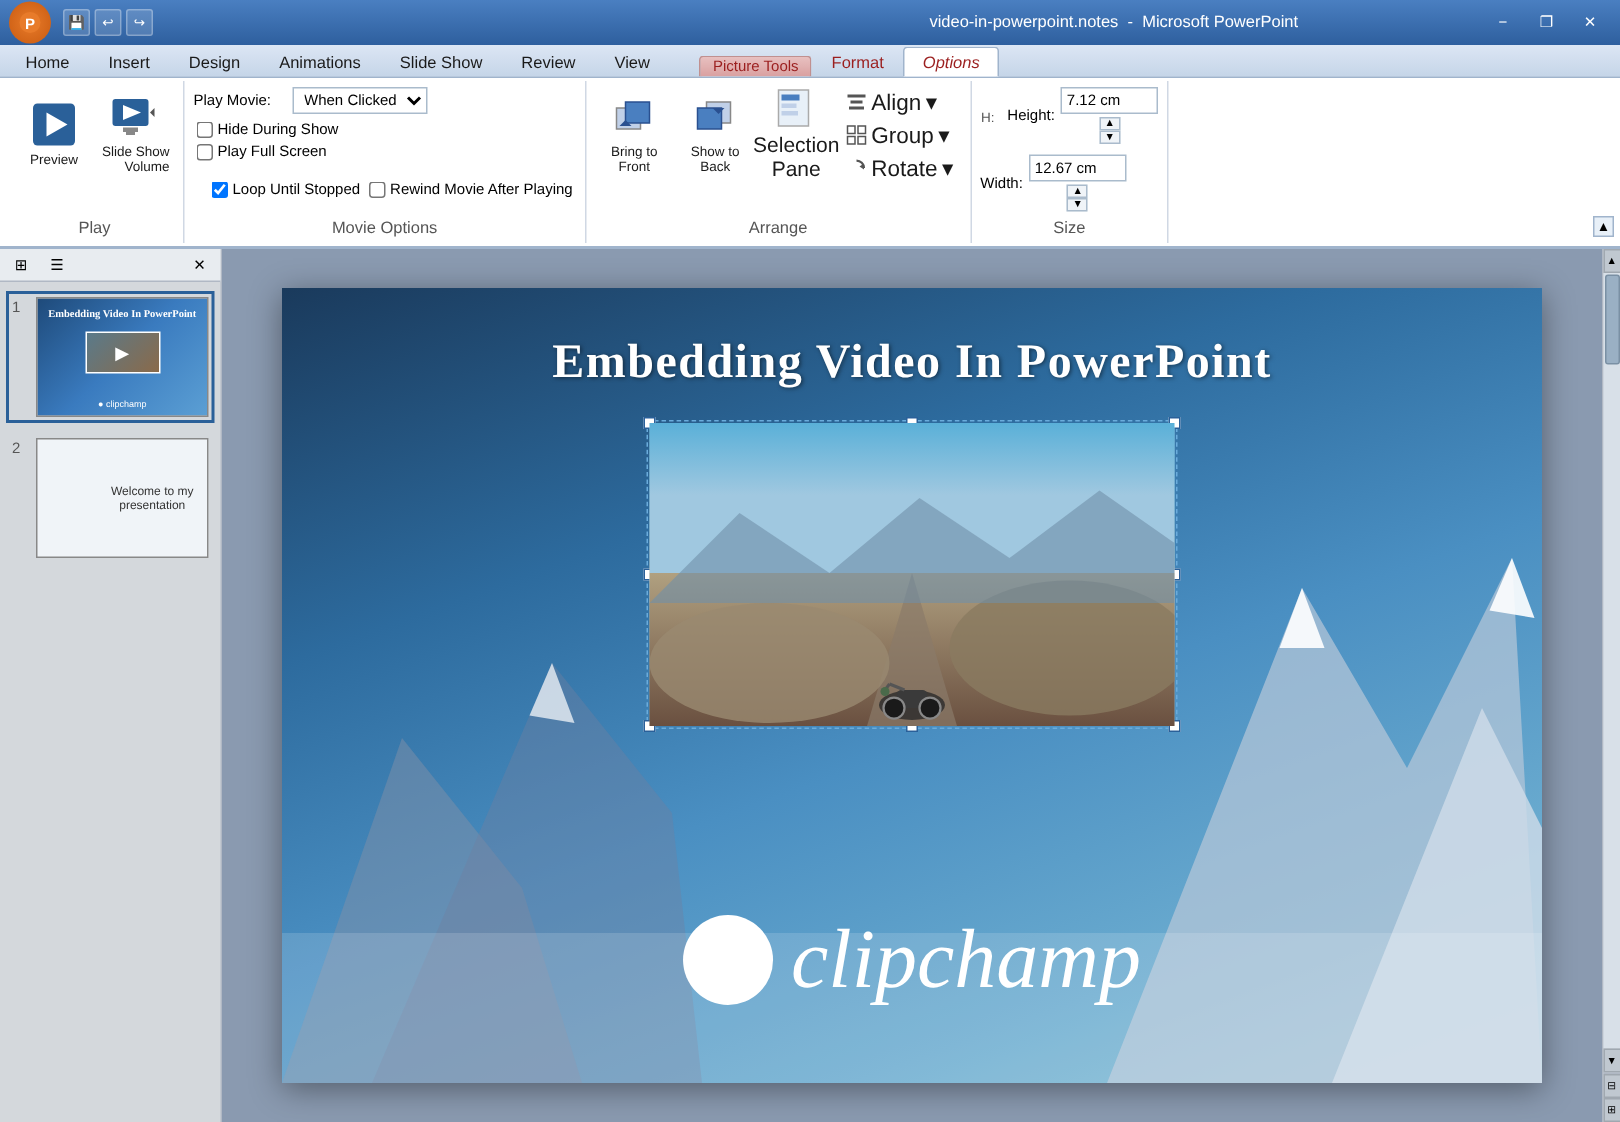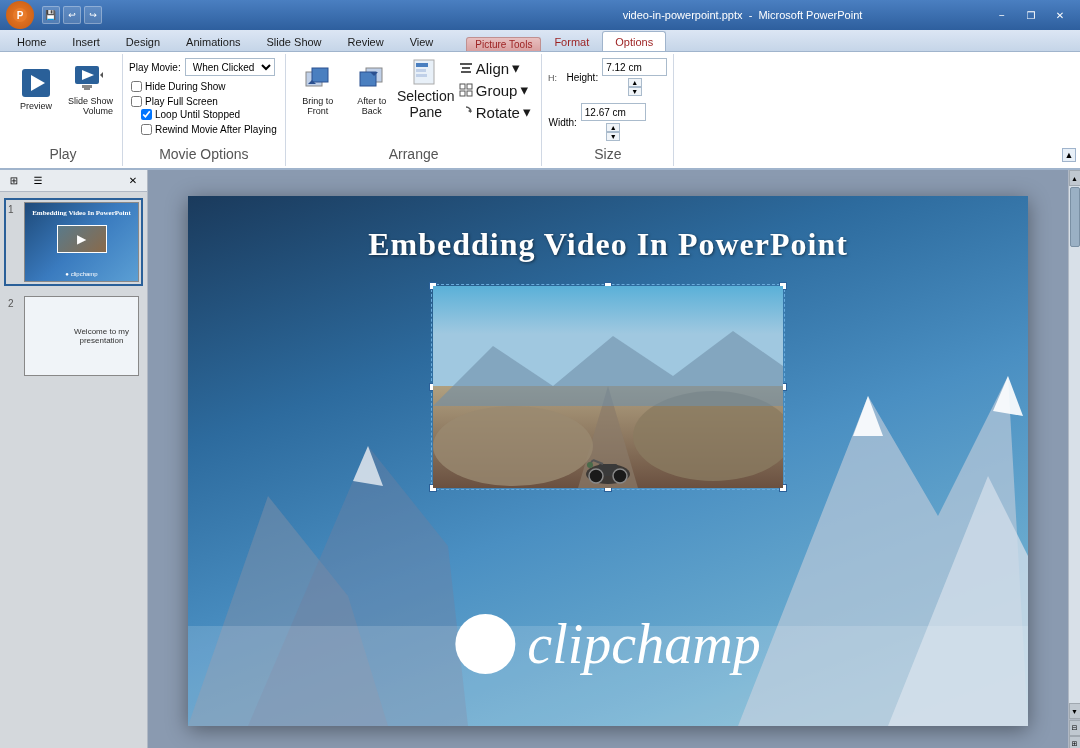--- a/index.html
+++ b/index.html
@@ -43,21 +43,21 @@
       padding: 3px 12px 3px;
       font-size: 11px;
       cursor: pointer;
       border: 1px solid transparent;
       border-bottom: none;
       border-radius: 3px 3px 0 0;
       color: #1a1a1a;
       height: 20px;
       display: flex; align-items: center;
     }
-    .ribbon-tab.active { background: white; border-color: #a0b4cc; color: #1a3c6e; font-weight: 500; }
+    .ribbon-tab.active { background: white; border-color: #a0b4cc; color: #1a3c6e; font-weight: 500; font-style: italic; }
     .ribbon-tab.contextual { color: #9b1f1f; font-weight: 500; }
     .ribbon-tab.contextual.active { color: #9b1f1f; }
     .contextual-label {
       background: linear-gradient(to bottom, #e8c0c0, #d9a0a0);
       font-size: 10px;
       color: #9b1f1f;
       padding: 1px 8px;
       border: 1px solid #c09090;
       border-bottom: none;
       border-radius: 3px 3px 0 0;
@@ -78,21 +78,21 @@
       display: flex;
       flex-direction: column;
       align-items: center;
       padding: 4px 6px;
       border-right: 1px solid #d0d8e4;
       min-width: fit-content;
     }
     .ribbon-group:last-child { border-right: none; }
     .ribbon-group-content { display: flex; align-items: flex-start; gap: 2px; flex: 1; }
     .ribbon-group-label {
-      font-size: 14px;
+      font-size: 11px;
       color: #555;
       text-align: center;
       margin-top: auto;
       padding-top: 2px;
       width: 100%;
     }
     .ribbon-btn-large {
       display: flex; flex-direction: column; align-items: center; justify-content: center;
       width: 52px; height: 62px;
       border: 1px solid transparent;
@@ -113,21 +113,21 @@
       cursor: pointer;
       font-size: 15px;
       padding: 1px 4px;
       white-space: nowrap;
       color: #1a1a1a;
     }
 
     .checkbox-row { display: flex; align-items: center; gap: 3px; font-size: 10px; padding: 1px 2px; }
     .checkbox-row input { width: 11px; height: 11px; }
 
-    .dropdown-row { display: flex; align-items: center; gap: 4px; font-size: 10px; margin-bottom: 2px; }
+    .dropdown-row { display: flex; align-items: center; gap: 14px; font-size: 10px; margin-bottom: 2px; }
     .dropdown-select {
       border: 1px solid #aabbcc;
       background: white;
       font-size: 10px;
       padding: 1px 3px;
       height: 18px;
       cursor: pointer;
     }
     .size-row { display: flex; align-items: center; gap: 4px; font-size: 10px; margin-bottom: 3px; }
     .size-input-wrap { display: flex; align-items: center; gap: 2px; flex-direction: column; }
@@ -276,21 +276,21 @@
           <text x="8" y="12" text-anchor="middle" fill="white" font-size="10" font-weight="bold">P</text>
         </svg>
     </div>
     <div class="title-quick-icons">
       <div class="quick-icon">💾</div>
       <div class="quick-icon">↩</div>
       <div class="quick-icon">↪</div>
     </div>
   </div>
   <div class="title-text">
-    <span>video-in-powerpoint.pptx</span>
+    <span>video-in-powerpoint.notes</span>
     &nbsp;-&nbsp;
     <span>Microsoft PowerPoint</span>
   </div>
   <div class="title-controls">
     <div class="title-btn">−</div>
     <div class="title-btn">❐</div>
     <div class="title-btn close">✕</div>
   </div>
 </div>
 
@@ -352,21 +352,21 @@
       </div>
       <div class="checkbox-row">
         <input type="checkbox" style="">
         <span>Hide During Show</span>
       </div>
       <div class="checkbox-row">
         <input type="checkbox" style="">
         <span>Play Full Screen</span>
       </div>
     </div>
-    <div style="display:flex;flex-direction:column;gap:2px;flex:1;margin-left:10px;">
+    <div style="display:flex;flex-direction:row;gap:2px;flex:1;margin-left:10px;">
       <div class="checkbox-row">
         <input type="checkbox" checked="" style="">
         <span>Loop Until Stopped</span>
       </div>
       <div class="checkbox-row">
         <input type="checkbox" style="">
         <span>Rewind Movie After Playing</span>
       </div>
     </div>
     <div class="ribbon-group-label">Movie Options</div>
@@ -386,21 +386,21 @@
 Front</span>
       </div>
       <div class="ribbon-btn-large">
         <div class="ribbon-icon-large">
           <svg width="28" height="28" viewBox="0 0 28 28">
             <rect x="8" y="4" width="16" height="14" fill="#c0d0e8" stroke="#888" stroke-width="1"></rect>
             <rect x="2" y="8" width="16" height="14" fill="#4a7fc0" stroke="#2a5090" stroke-width="1"></rect>
             <polygon points="20,8 16,12 12,8" fill="#2a5090"></polygon>
           </svg>
         </div>
-        <span style="font-size:9px;text-align:center;">After to
+        <span style="font-size:9px;text-align:center;">Show to
 Back</span>
       </div>
       <div class="ribbon-btn-large">
         <div class="ribbon-icon-large">
           <svg width="28" height="28" viewBox="0 0 28 28">
             <rect x="2" y="2" width="20" height="24" fill="#e8f0f8" stroke="#aaa" stroke-width="1"></rect>
             <rect x="4" y="5" width="12" height="4" fill="#4a7fc0"></rect>
             <rect x="4" y="11" width="10" height="3" fill="#c0d0e8"></rect>
             <rect x="4" y="16" width="11" height="3" fill="#c0d0e8"></rect>
           </svg>

